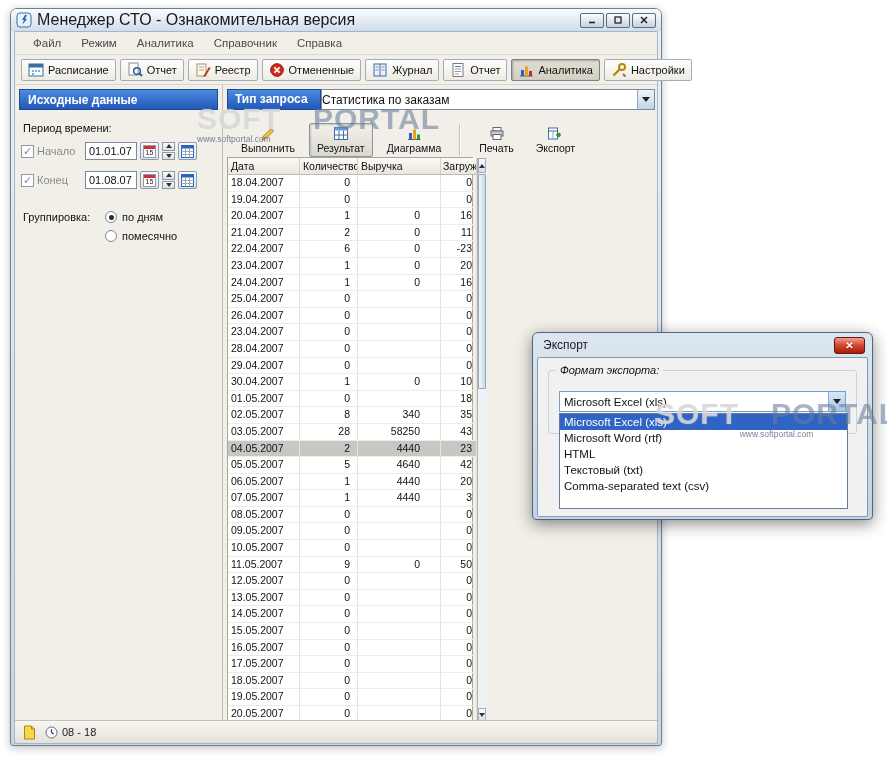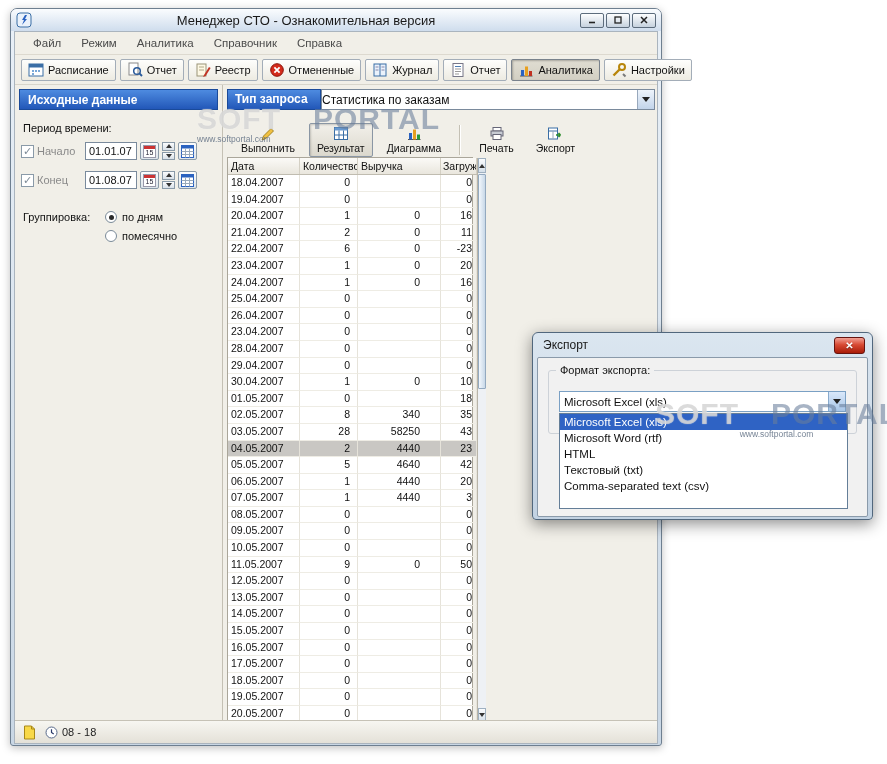--- a/index.html
+++ b/index.html
@@ -8,21 +8,21 @@
 
   
   #main-window {
     position:absolute; left:10px; top:8px; width:652px; height:738px;
     background:linear-gradient(#e9f0f7,#c9d7e5);
     border:1px solid #6e7f90; border-radius:7px 7px 3px 3px;
     box-shadow:0 2px 8px rgba(0,0,0,.25);
   }
   .titlebar { height:22px; display:flex; align-items:center; padding:0 5px; gap:5px;
     background:linear-gradient(#fafcfe,#cfdded); border-radius:6px 6px 0 0; }
-  .titlebar .title { font-size:13px; color:#1a1a1a; flex:1; white-space:nowrap; overflow:hidden;text-align:center; }
+  .titlebar .title { font-size:16px; color:#1a1a1a; flex:1; white-space:nowrap; overflow:hidden; }
   .app-icon { width:16px; height:16px; display:inline-flex; }
   .win-btns { display:flex; gap:2px; }
   .wbtn { width:24px; height:15px; display:flex; align-items:center; justify-content:center;
     border:1px solid #5c6c7c; border-radius:2px; background:linear-gradient(#fdfeff,#c6d2de); }
   .win-body { margin:0 3px 3px 3px; height:713px; background:#f1efe8;
     border:1px solid #aab4be; display:flex; flex-direction:column; }
 
   .menubar { height:23px; display:flex; align-items:center; padding-left:8px;
     border-bottom:1px solid #ddd9cf; }
   .menu-item { font-size:11.5px; color:#4b4b4b; padding:3px 10px; cursor:default; }
@@ -117,21 +117,21 @@
     background:linear-gradient(#dbe6f0,#c2d2e2); border:1px solid #51677d; border-radius:6px 6px 4px 4px;
     padding:0 4px 4px 4px; box-shadow:0 4px 16px rgba(0,0,0,.45); }
   .dtitle { height:24px; display:flex; align-items:center; font-size:12px; color:#1a1a1a; padding-left:6px; }
   .dclose { position:absolute; top:4px; right:7px; width:31px; height:17px; border-radius:3px;
     background:linear-gradient(#f2a094,#d84a34 45%,#a81c08); border:1px solid #661410;
     color:#fff; font-size:10px; font-weight:bold; display:flex; align-items:center; justify-content:center;
     text-shadow:0 1px 1px rgba(0,0,0,.4); }
   .dbody { height:160px; background:#f1f1f1; border:1px solid #8a9aaa; border-radius:2px; position:relative; }
   .dfieldset { position:absolute; left:10px; right:10px; top:12px; height:64px;
     border:1px solid #cdd2d8; border-radius:3px; }
-  .dlegend { position:absolute; top:-7px; left:7px; background:#f1f1f1; padding:0 4px; font-size:11px; color:#111; }
+  .dlegend { position:absolute; top:-7px; left:7px; background:#f1f1f1; padding:0 4px; font-size:11px; color:#111;font-style:italic; }
   .dcombo { position:absolute; left:10px; right:10px; top:20px; height:21px; background:#fff;
     border:1px solid #7aa0c4; display:flex; align-items:center; font-size:11.5px; color:#111;
     padding-left:4px; }
   .dcombo .combo-arrow { background:linear-gradient(#d9e8fa,#a8c6e8); border-left:1px solid #88aacc; }
   .arrow-dn { width:0; height:0; border-left:4px solid transparent; border-right:4px solid transparent; border-top:5px solid #222; }
   .dlist { position:absolute; left:21px; width:289px; top:55px; height:96px; background:#fff;
     border:1px solid #647e98; z-index:5; }
   .dlist-item { height:16px; line-height:16px; font-size:11.5px; color:#111; padding-left:4px;
     white-space:nowrap; overflow:hidden; }
   .dlist-item.selected { background:#2f63c4; color:#fff; }

